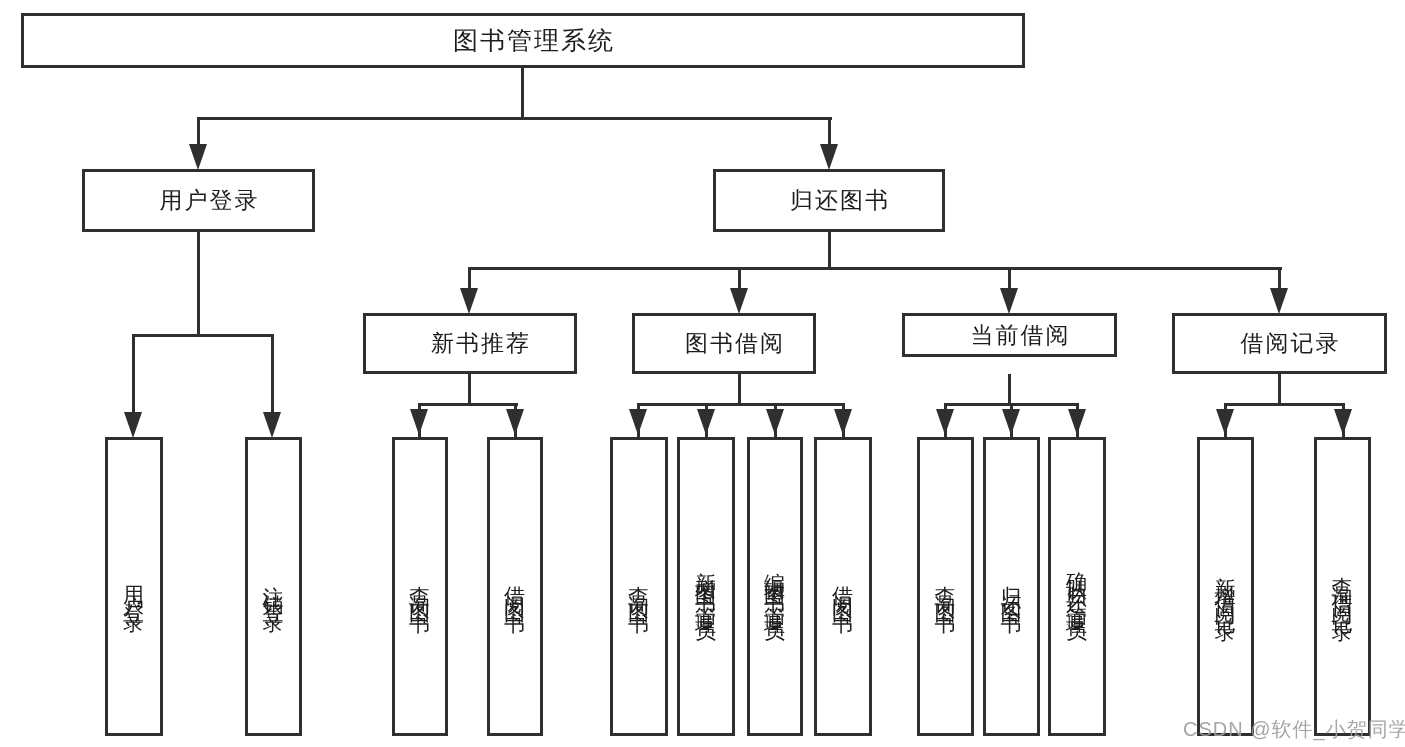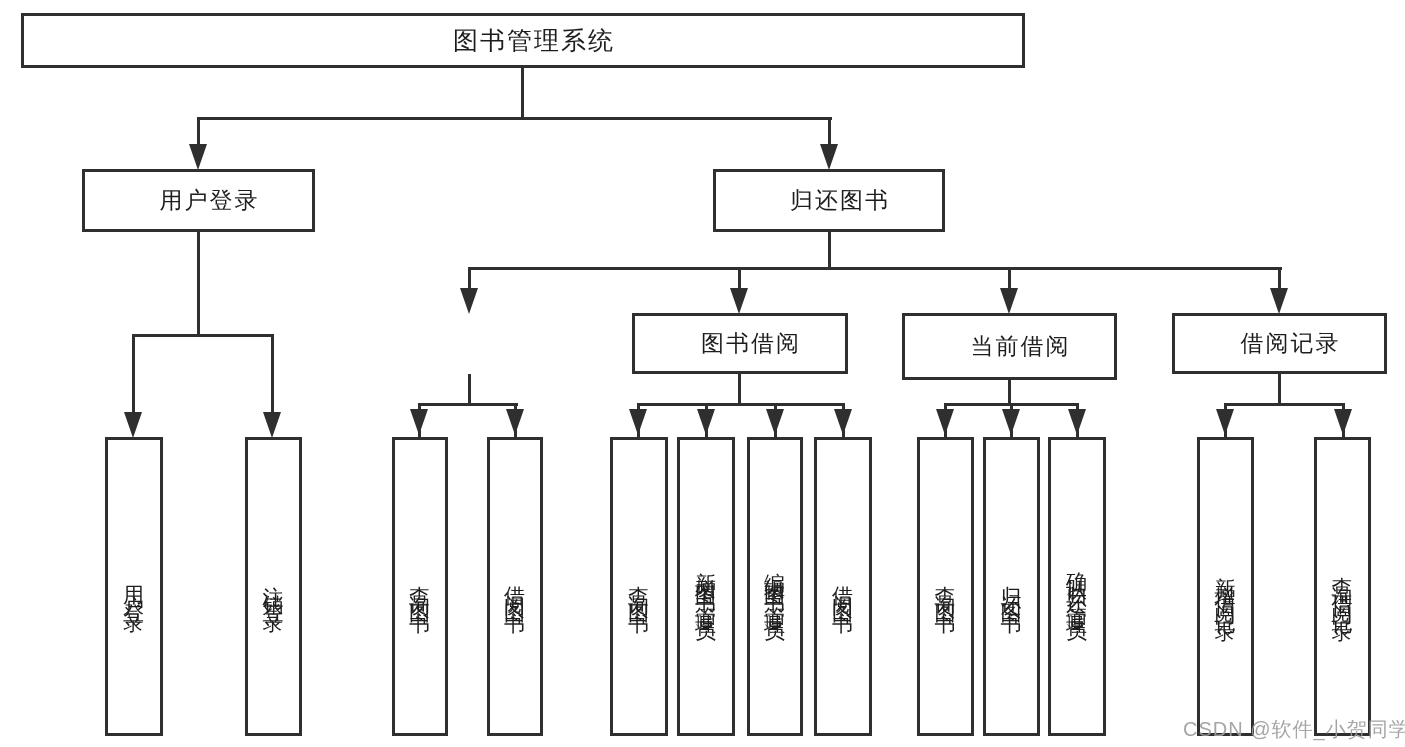--- a/index.html
+++ b/index.html
@@ -69,24 +69,27 @@
     <span>图书管理系统</span>
   </div>
 
   <div class="hbox" style="left:82px;top:169px;width:233px;height:63px;">
     <span>用户登录</span>
   </div>
   <div class="hbox" style="left:713px;top:169px;width:232px;height:63px;">
     <span>归还图书</span>
   </div>
 
-  <div class="hbox" style="left:632px;top:313px;width:216px;height:61px;">
+  <div class="hbox" style="left:363px;top:313px;width:214px;height:61px;">
+    <span>新书推荐</span>
+  </div>
+  <div class="hbox" style="left:632px;top:313px;width:184px;height:61px;">
     <span>图书借阅</span>
   </div>
-  <div class="hbox" style="left:902px;top:313px;width:215px;height:67px;">
+  <div class="hbox" style="left:902px;top:313px;width:215px;height:44px;">
     <span>当前借阅</span>
   </div>
   <div class="hbox" style="left:1172px;top:313px;width:215px;height:61px;">
     <span>借阅记录</span>
   </div>
 
   <div class="vbox" style="left:105px;width:58px;">
     <span>用户登录</span>
   </div>
   <div class="vbox" style="left:245px;width:57px;">

